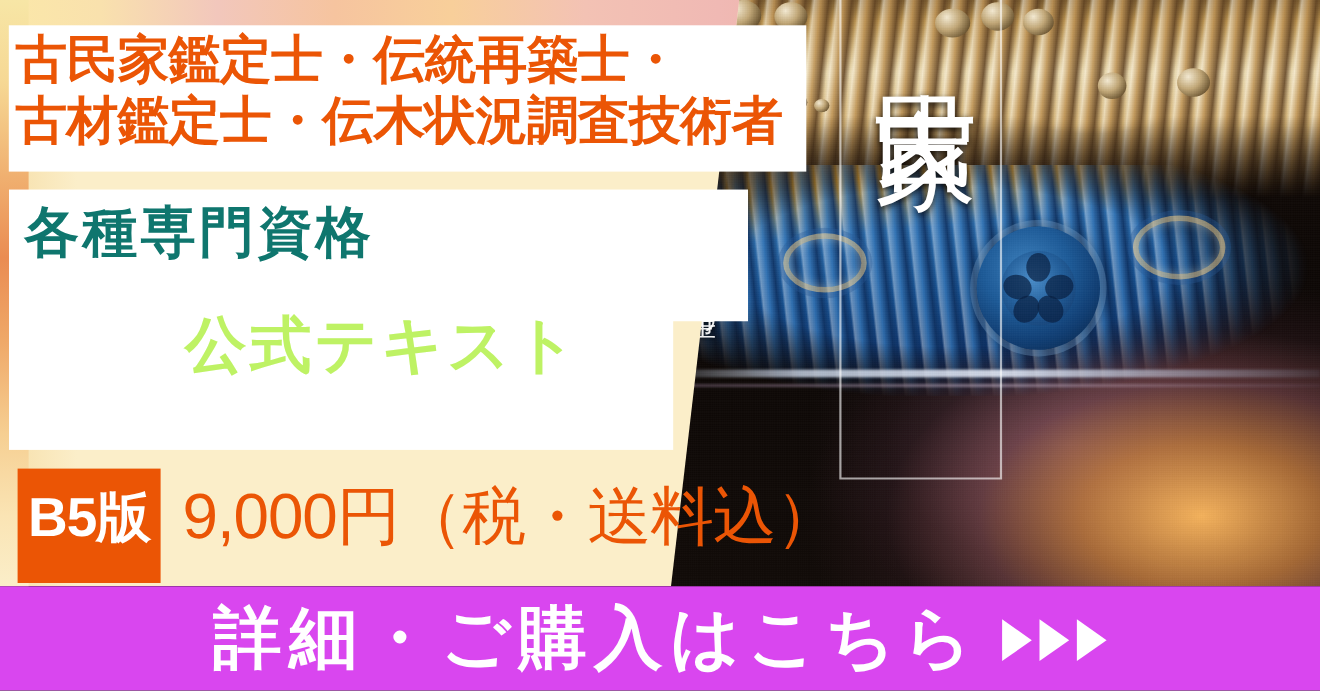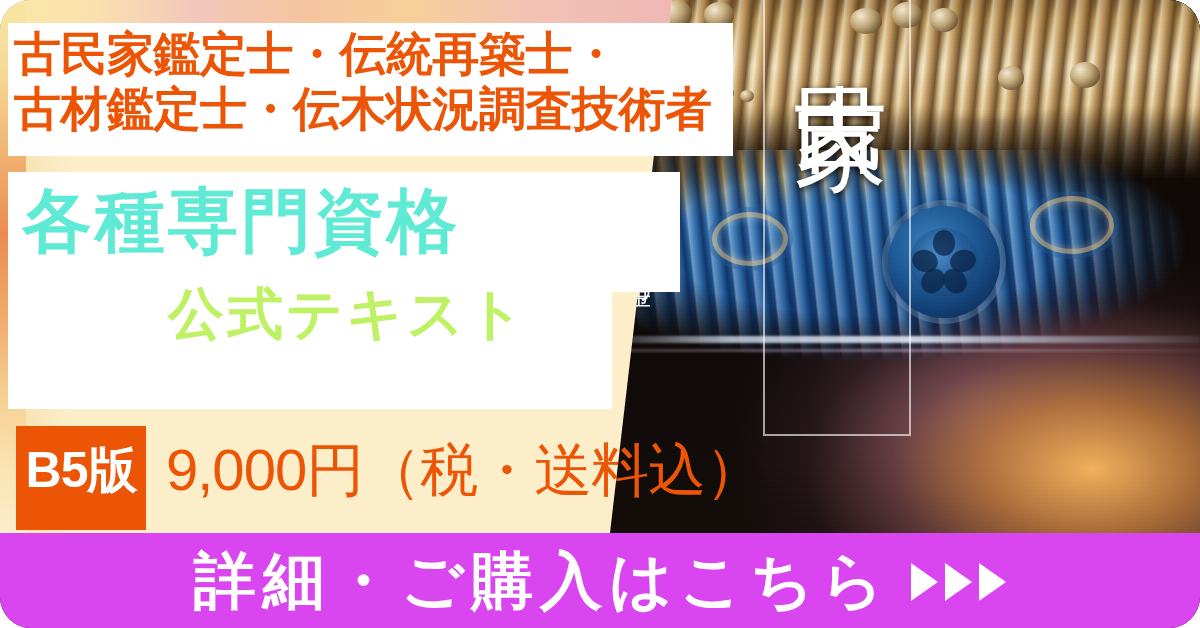--- a/index.html
+++ b/index.html
@@ -11,21 +11,20 @@
   body {
     font-family: "Liberation Sans", "DejaVu Sans", sans-serif;
   }
 
   #banner {
     position: relative;
     width: 1200px;
     height: 628px;
     overflow: hidden;
     background: #120a06;
-    border-radius: 31px;
   }
 
   
   .photo {
     position: absolute;
     left: 600px; top: 0;
     width: 600px; height: 533px;
     overflow: hidden;
     background: #1a0f08;
   }
@@ -237,22 +236,22 @@
     font-size: 47px;
     font-weight: bold;
     line-height: 1.17;
     letter-spacing: -0.5px;
     white-space: pre-line;
   }
 
   .t-main1 {
     position: absolute;
     left: 22px; top: 186px;
-    color: #5eead4;
-    font-size: 70px;
+    color: #0f766e;
+    font-size: 50px;
     font-weight: bold;
     line-height: 1.0;
     letter-spacing: 3px;
   }
   .t-main2 {
     position: absolute;
     left: 168px; top: 286px;
     color: #bef264;
     font-size: 56px;
     font-weight: bold;

